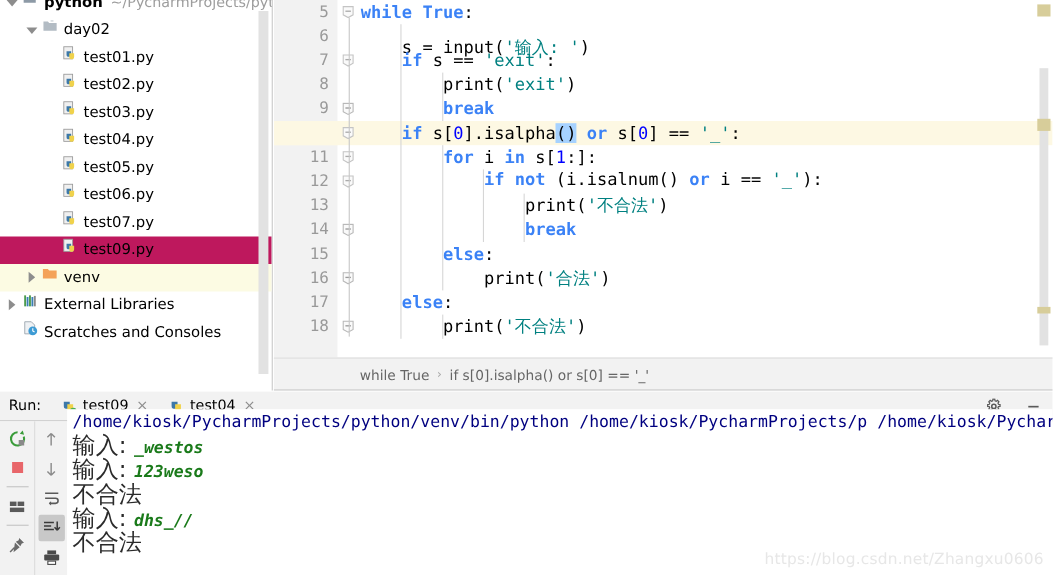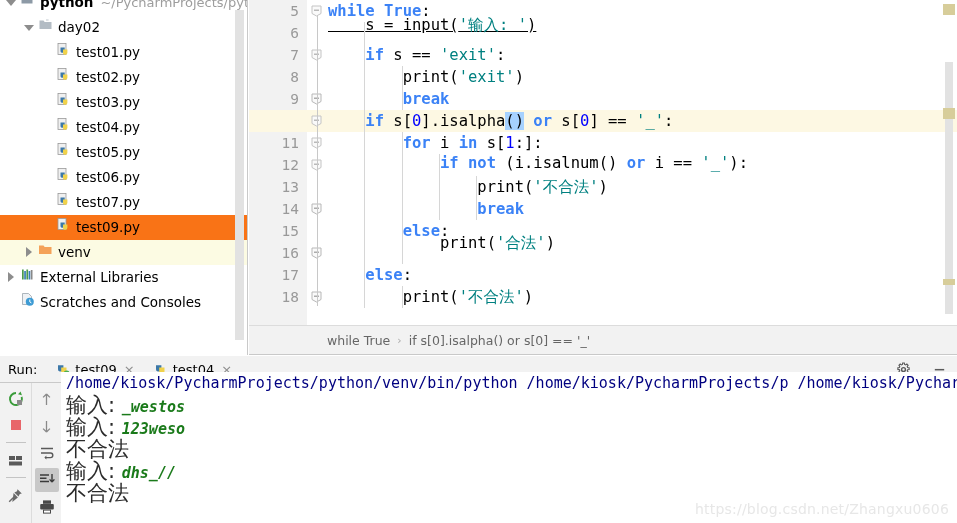--- a/index.html
+++ b/index.html
@@ -16,21 +16,21 @@
   #sidebar {
     position: absolute; left: 0; top: 0; width: 248px; height: 355px;
     background: #ffffff; overflow: hidden;
     border-right: 1px solid #c9c9c9;
   }
   .tree-row {
     position: relative; height: 25px; line-height: 25px;
     white-space: nowrap; font-size: 13.5px; color: #000000;
     display: flex; align-items: center;
   }
-  .tree-row.sel-gray { background: #f97316; }
+  .tree-row.sel-gray { background: #be185d; }
   .tree-row.sel-yellow { background: #fcfbe3; }
   .tw {
     width: 11px; height: 11px; margin-right: 3px; flex: 0 0 auto;
     position: relative;
   }
   .tw.down::after {
     content: ""; position: absolute; left: 0px; top: 3px;
     border-left: 5px solid transparent; border-right: 5px solid transparent;
     border-top: 6px solid #8d8d8d;
   }
@@ -306,21 +306,21 @@
       </div>
     <div id="gutter-strip"></div>
     <div id="editor-host">
         <div class="fold" style="top: 0px;">
           <svg width="11" height="12" viewBox="0 0 11 12">
             <path d="M1 1h9v7.5L5.5 11 1 8.5z" fill="#fafafa" stroke="#c4c4c4" stroke-width="1"></path>
             <rect x="3" y="4.6" width="5" height="1.2" fill="#aaa"></rect>
           </svg>
         </div>
         <div class="crow" style="top: 0px;"><span class="kw">while</span><span class="plain"> </span><span class="kw">True</span><span class="plain">:</span></div>
-        <div class="crow" style="top: 14px; text-decoration: underline;">    <span class="plain">s = input(</span><span class="str">'输入: '</span><span class="plain">)</span></div>
+        <div class="crow" style="top: 32px;">    <span class="plain">s = input(</span><span class="str">'输入: '</span><span class="plain">)</span></div>
         <div class="fold" style="top: 44px;">
           <svg width="11" height="12" viewBox="0 0 11 12">
             <path d="M1 1h9v7.5L5.5 11 1 8.5z" fill="#fafafa" stroke="#c4c4c4" stroke-width="1"></path>
             <rect x="3" y="4.6" width="5" height="1.2" fill="#aaa"></rect>
           </svg>
         </div>
         <div class="crow" style="top: 44px;">    <span class="kw">if</span><span class="plain"> s == </span><span class="str">'exit'</span><span class="plain">:</span></div>
         <div class="crow" style="top: 66px;">        <span class="plain">print(</span><span class="str">'exit'</span><span class="plain">)</span></div>
         <div class="fold" style="top: 88px;">
           <svg width="11" height="12" viewBox="0 0 11 12">
@@ -359,21 +359,21 @@
           </svg>
         </div>
         <div class="crow" style="top: 198px;">                <span class="kw">break</span></div>
         <div class="crow" style="top: 220px;">        <span class="kw">else</span><span class="plain">:</span></div>
         <div class="fold" style="top: 242px;">
           <svg width="11" height="12" viewBox="0 0 11 12">
             <path d="M1 8.5L5.5 11 10 8.5V1H1z" fill="#fafafa" stroke="#b8b8b8" stroke-width="1"></path>
             <rect x="3" y="4.6" width="5" height="1.2" fill="#999"></rect>
           </svg>
         </div>
-        <div class="crow" style="top: 232px;">            <span class="plain">print(</span><span class="str">'合法'</span><span class="plain">)</span></div>
+        <div class="crow" style="top: 242px;">            <span class="plain">print(</span><span class="str">'合法'</span><span class="plain">)</span></div>
         <div class="crow" style="top: 264px;">    <span class="kw">else</span><span class="plain">:</span></div>
         <div class="fold" style="top: 286px;">
           <svg width="11" height="12" viewBox="0 0 11 12">
             <path d="M1 8.5L5.5 11 10 8.5V1H1z" fill="#fafafa" stroke="#b8b8b8" stroke-width="1"></path>
             <rect x="3" y="4.6" width="5" height="1.2" fill="#999"></rect>
           </svg>
         </div>
         <div class="crow" style="top: 286px;">        <span class="plain">print(</span><span class="str">'不合法'</span><span class="plain">)</span></div>
       </div>
     <div id="ed-scroll"></div>

